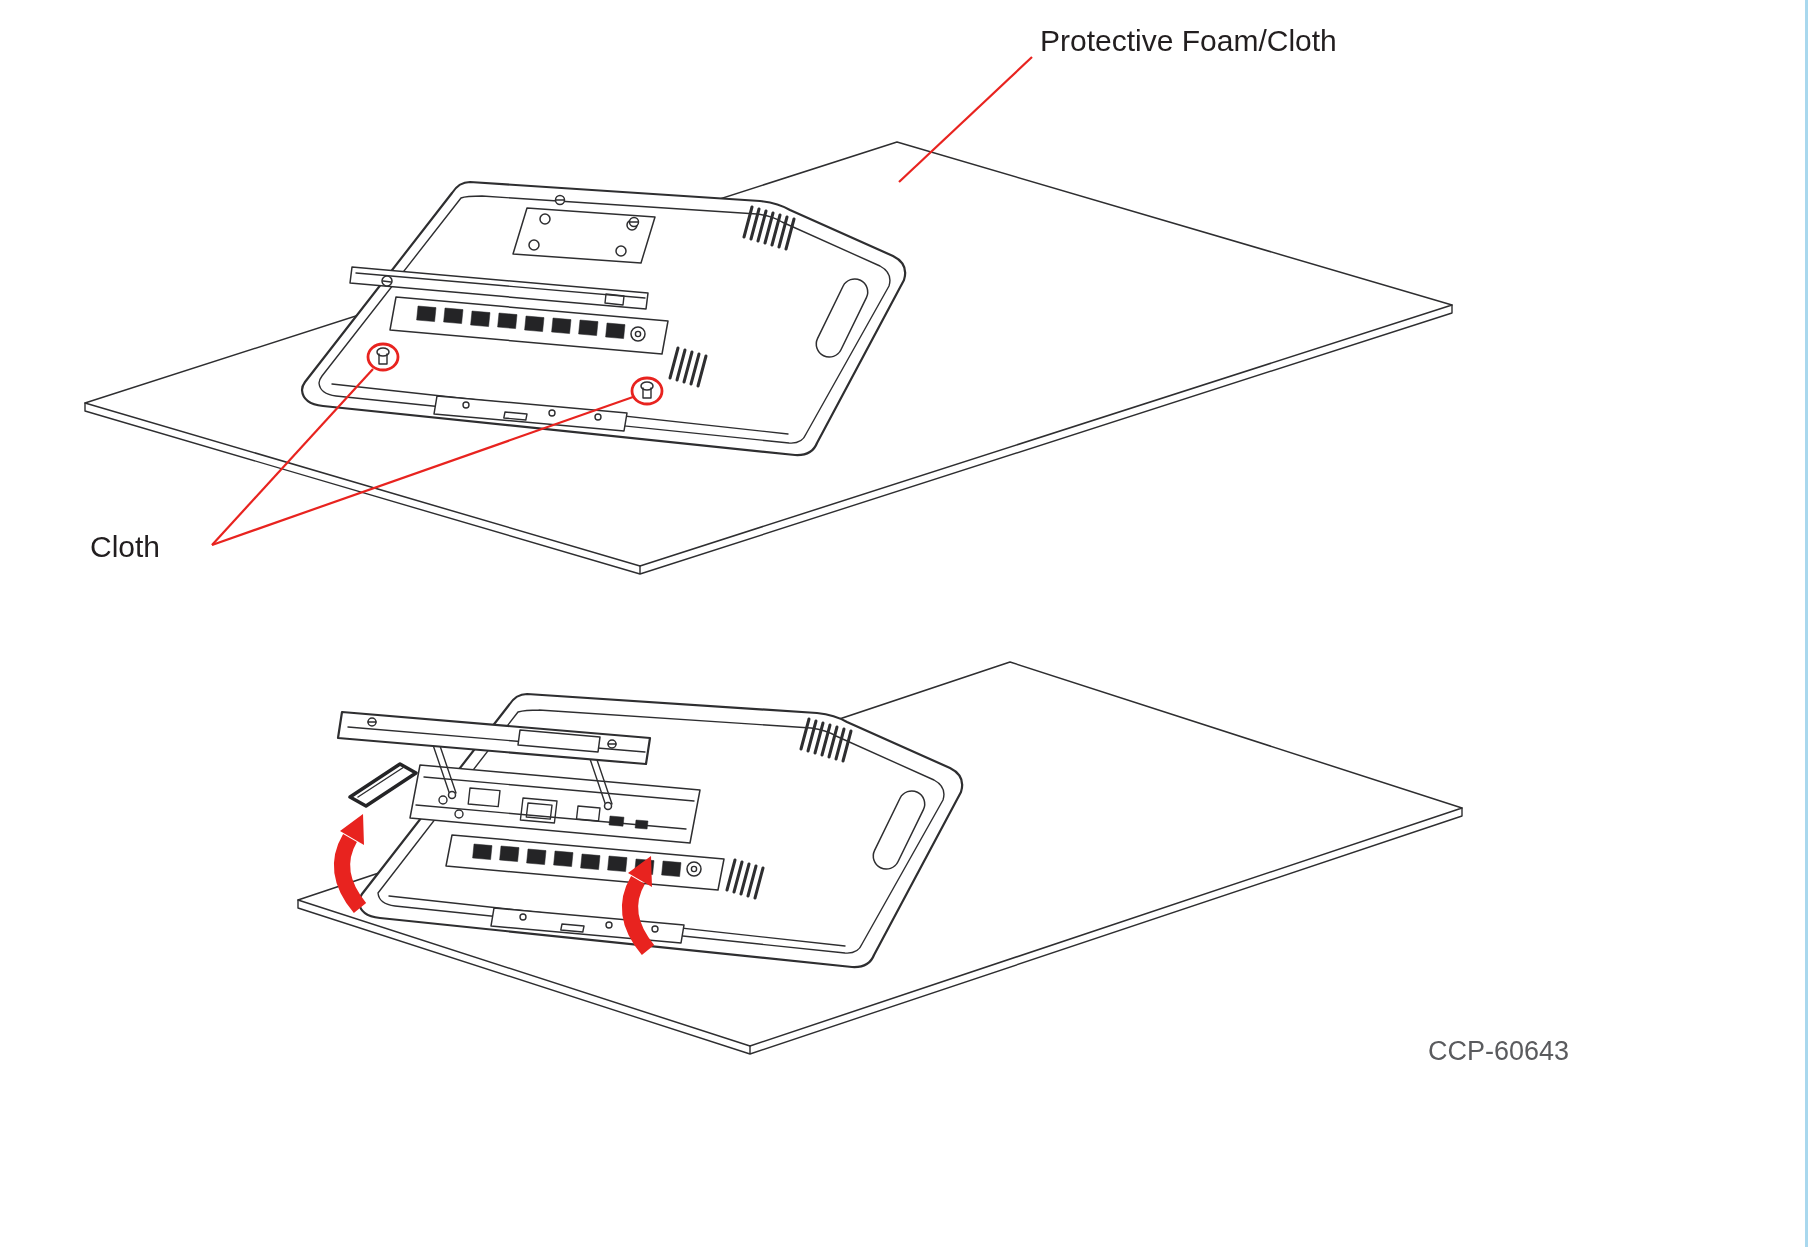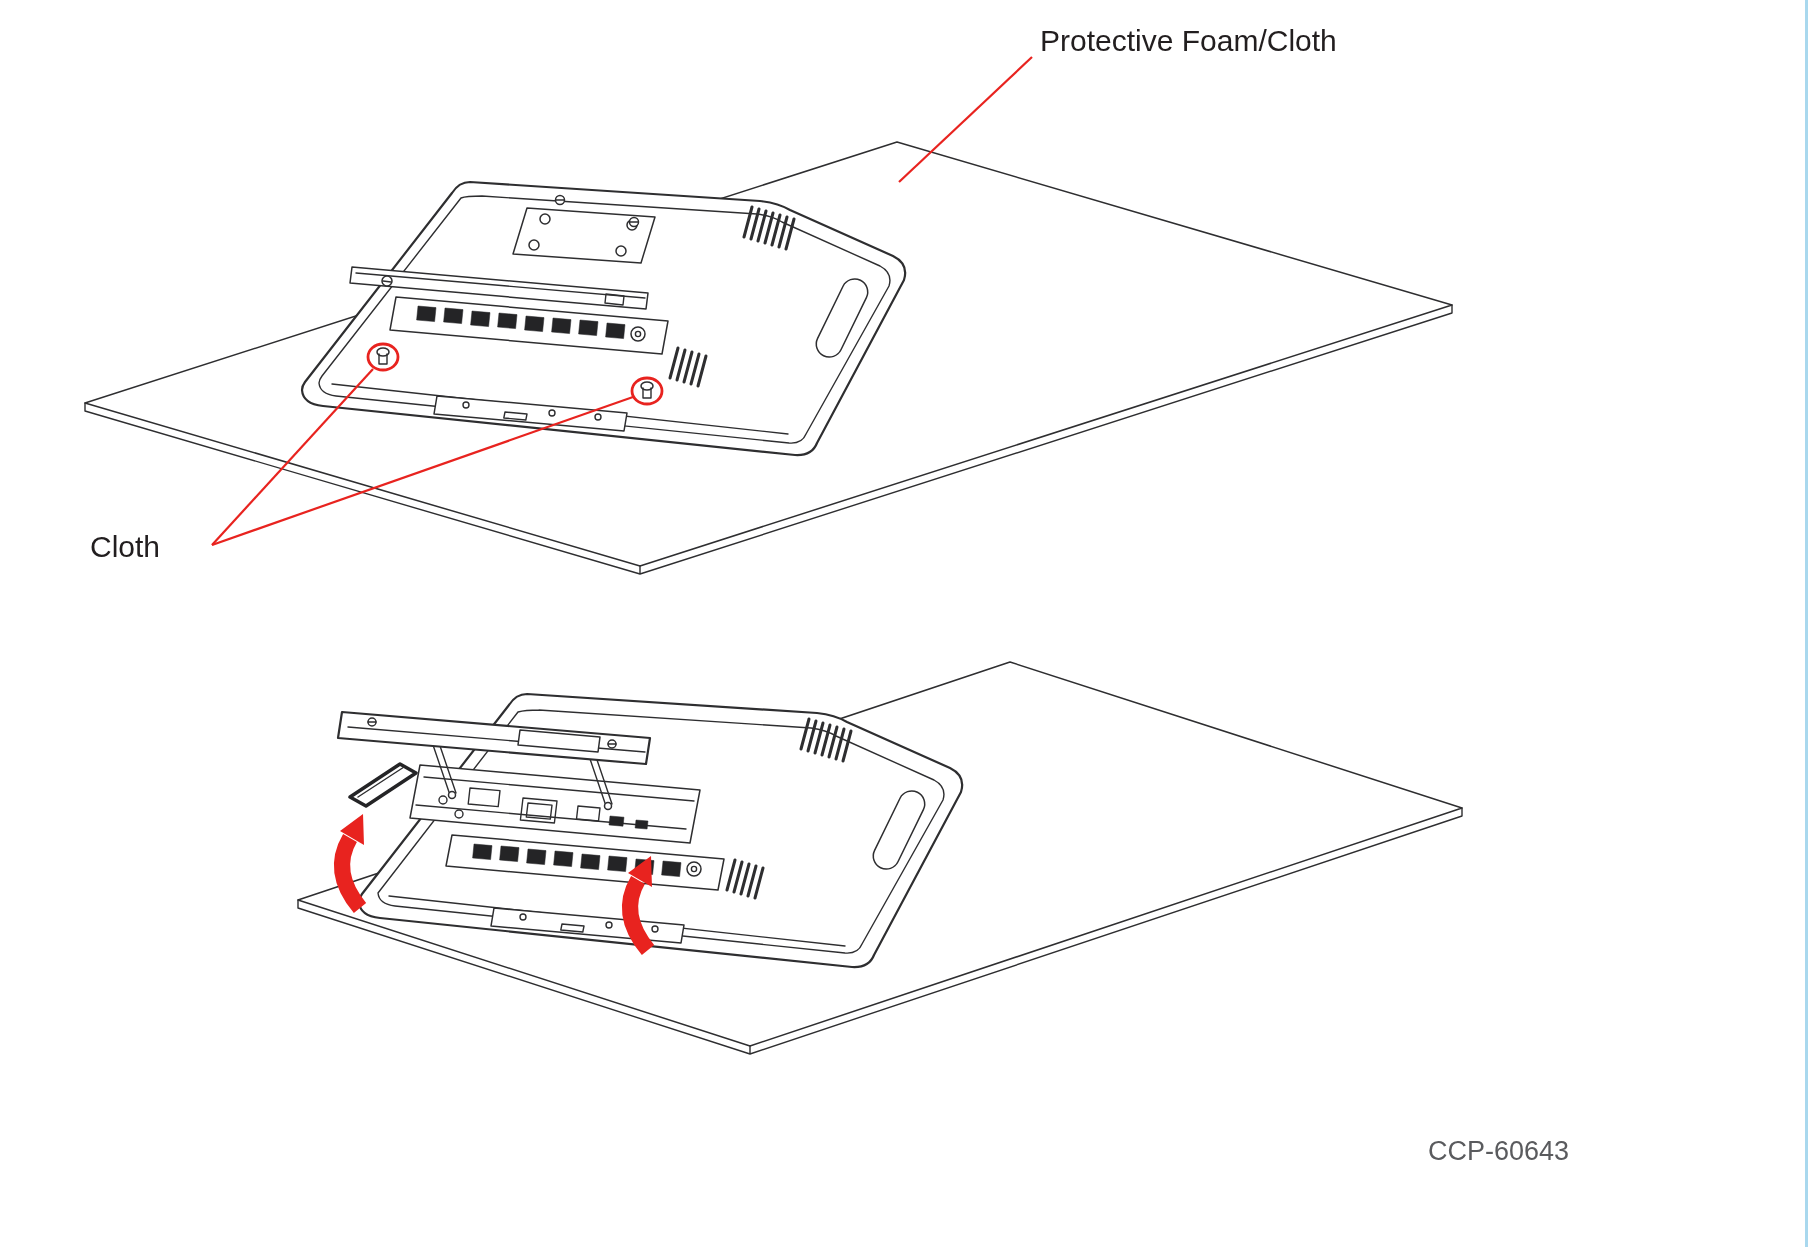--- a/index.html
+++ b/index.html
@@ -179,16 +179,16 @@
       </g>
       <g stroke="#e8231f">
         <path class="arrowbody" d="M648 950 Q618 914 638 880"></path>
         <polygon points="652,887 628,873 651,856" stroke="none" fill="#e8231f"></polygon>
       </g>
     </g>
   </svg>
 
   <div class="label" style="left:1040px;top:24px">Protective Foam/Cloth</div>
   <div class="label" style="left:90px;top:530px">Cloth</div>
-  <div class="label-code" style="left:1428px;top:1136px">CCP-60643</div>
+  <div class="label-code" style="left:1428px;top:1036px">CCP-60643</div>
 
   <div class="edge-strip"></div>
 </div>
 
 </body></html>

